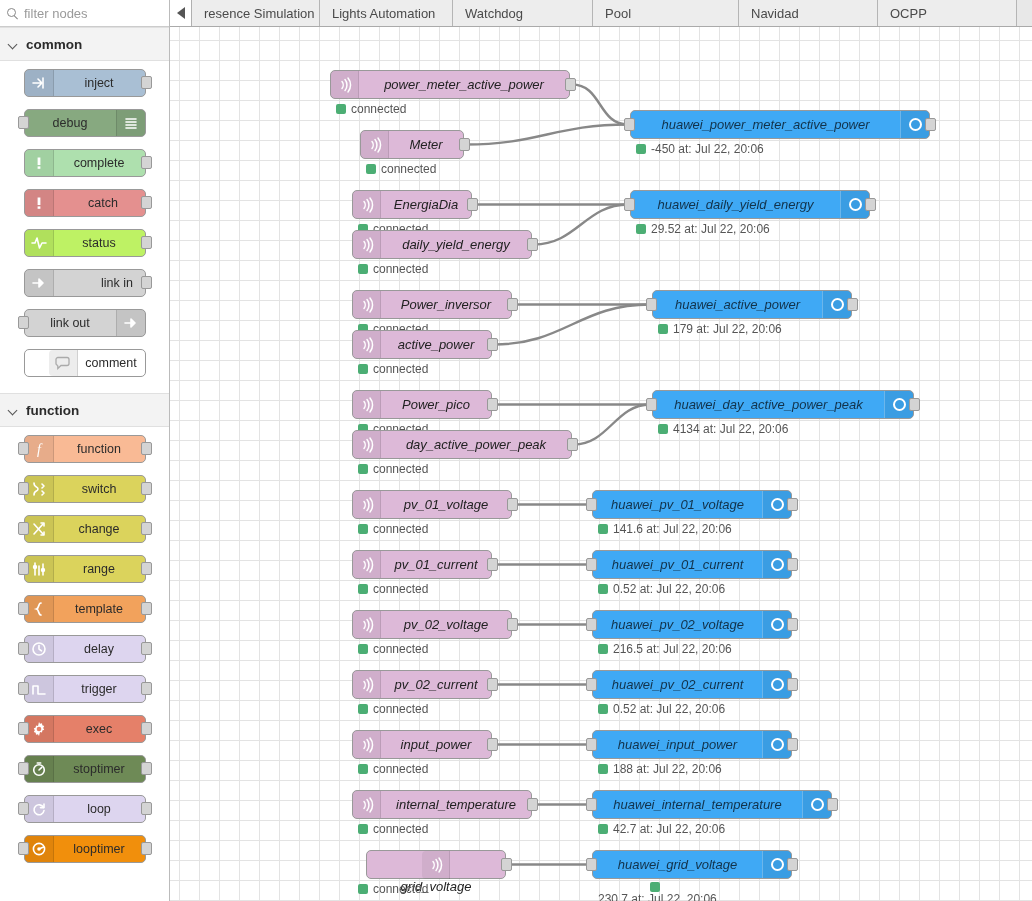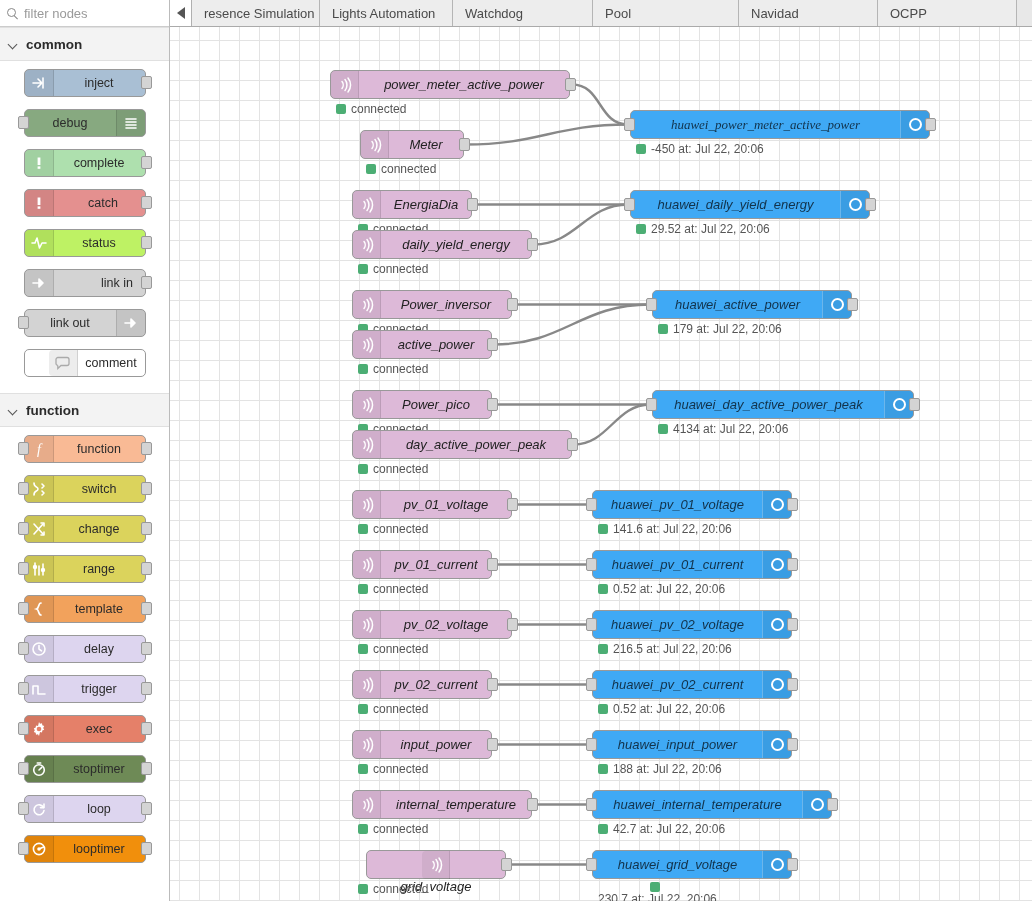--- a/index.html
+++ b/index.html
@@ -537,21 +537,21 @@
             </svg>
           </span>
           <span class="fn-label">Meter</span>
           <span class="port out"></span>
         </div>
         <div class="status" style="left: 196px; top: 135px;">
           <span class="dot"></span>
           <span>connected</span>
         </div>
         <div class="fnode ha" style="left: 460px; top: 83px; width: 300px;">
-          <span class="fn-label" style="color: rgb(18, 50, 74); font-family: Liberation Serif, serif;">huawei_power_meter_active_power</span>
+          <span class="fn-label" style="color: rgb(18, 50, 74);">huawei_power_meter_active_power</span>
           <span class="fn-right">
             <span class="ha-circle"></span>
           </span>
           <span class="port in"></span>
           <span class="port out"></span>
         </div>
         <div class="status" style="left: 466px; top: 115px;">
           <span class="dot"></span>
           <span>-450 at: Jul 22, 20:06</span>
         </div>

